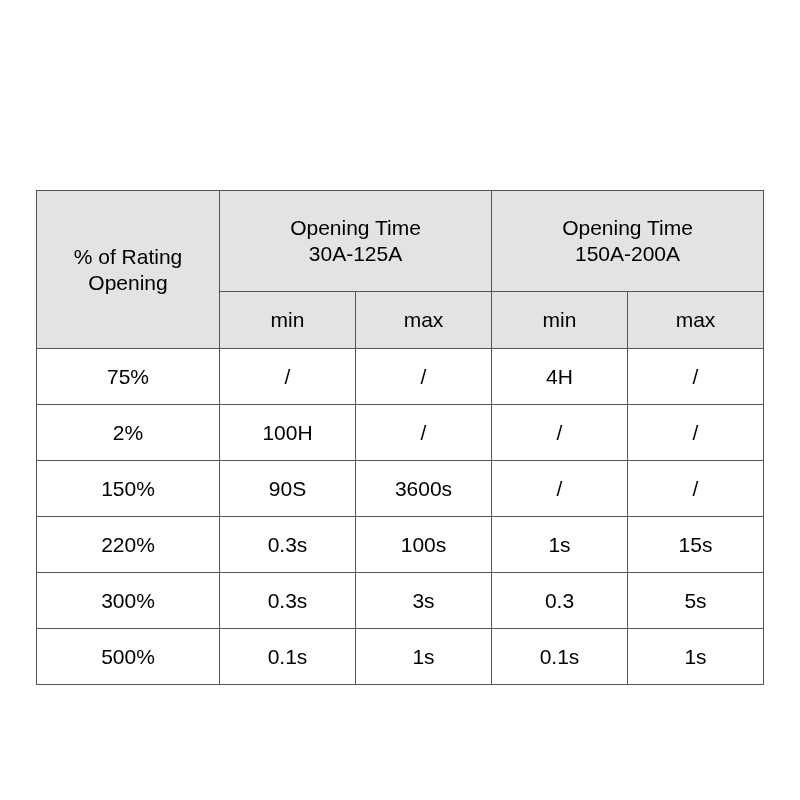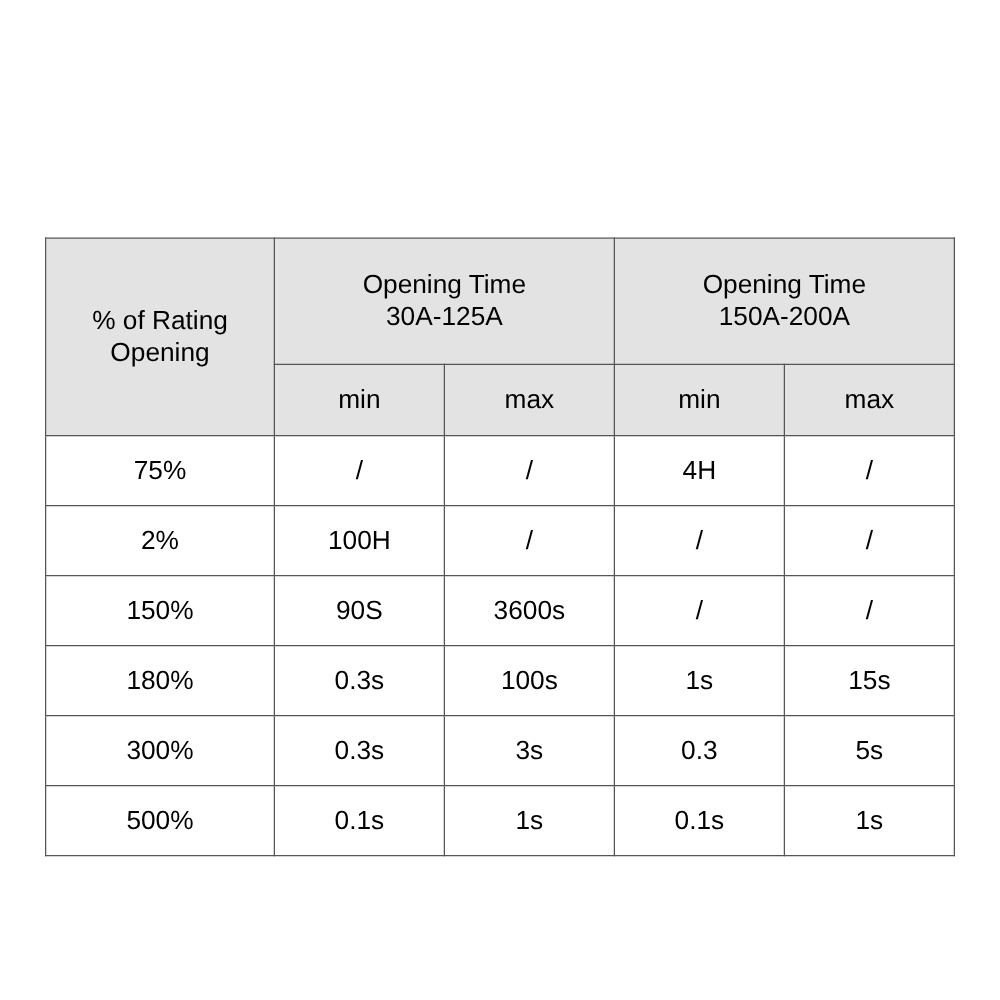--- a/index.html
+++ b/index.html
@@ -116,21 +116,21 @@
           <td class="sub-col">/</td>
         </tr>
         <tr class="data-row">
           <td class="rowlabel-col">150%</td>
           <td class="sub-col">90S</td>
           <td class="sub-col">3600s</td>
           <td class="sub-col">/</td>
           <td class="sub-col">/</td>
         </tr>
         <tr class="data-row">
-          <td class="rowlabel-col">180%</td>
+          <td class="rowlabel-col">220%</td>
           <td class="sub-col">0.3s</td>
           <td class="sub-col">100s</td>
           <td class="sub-col">1s</td>
           <td class="sub-col">15s</td>
         </tr>
         <tr class="data-row">
           <td class="rowlabel-col">300%</td>
           <td class="sub-col">0.3s</td>
           <td class="sub-col">3s</td>
           <td class="sub-col">0.3</td>

